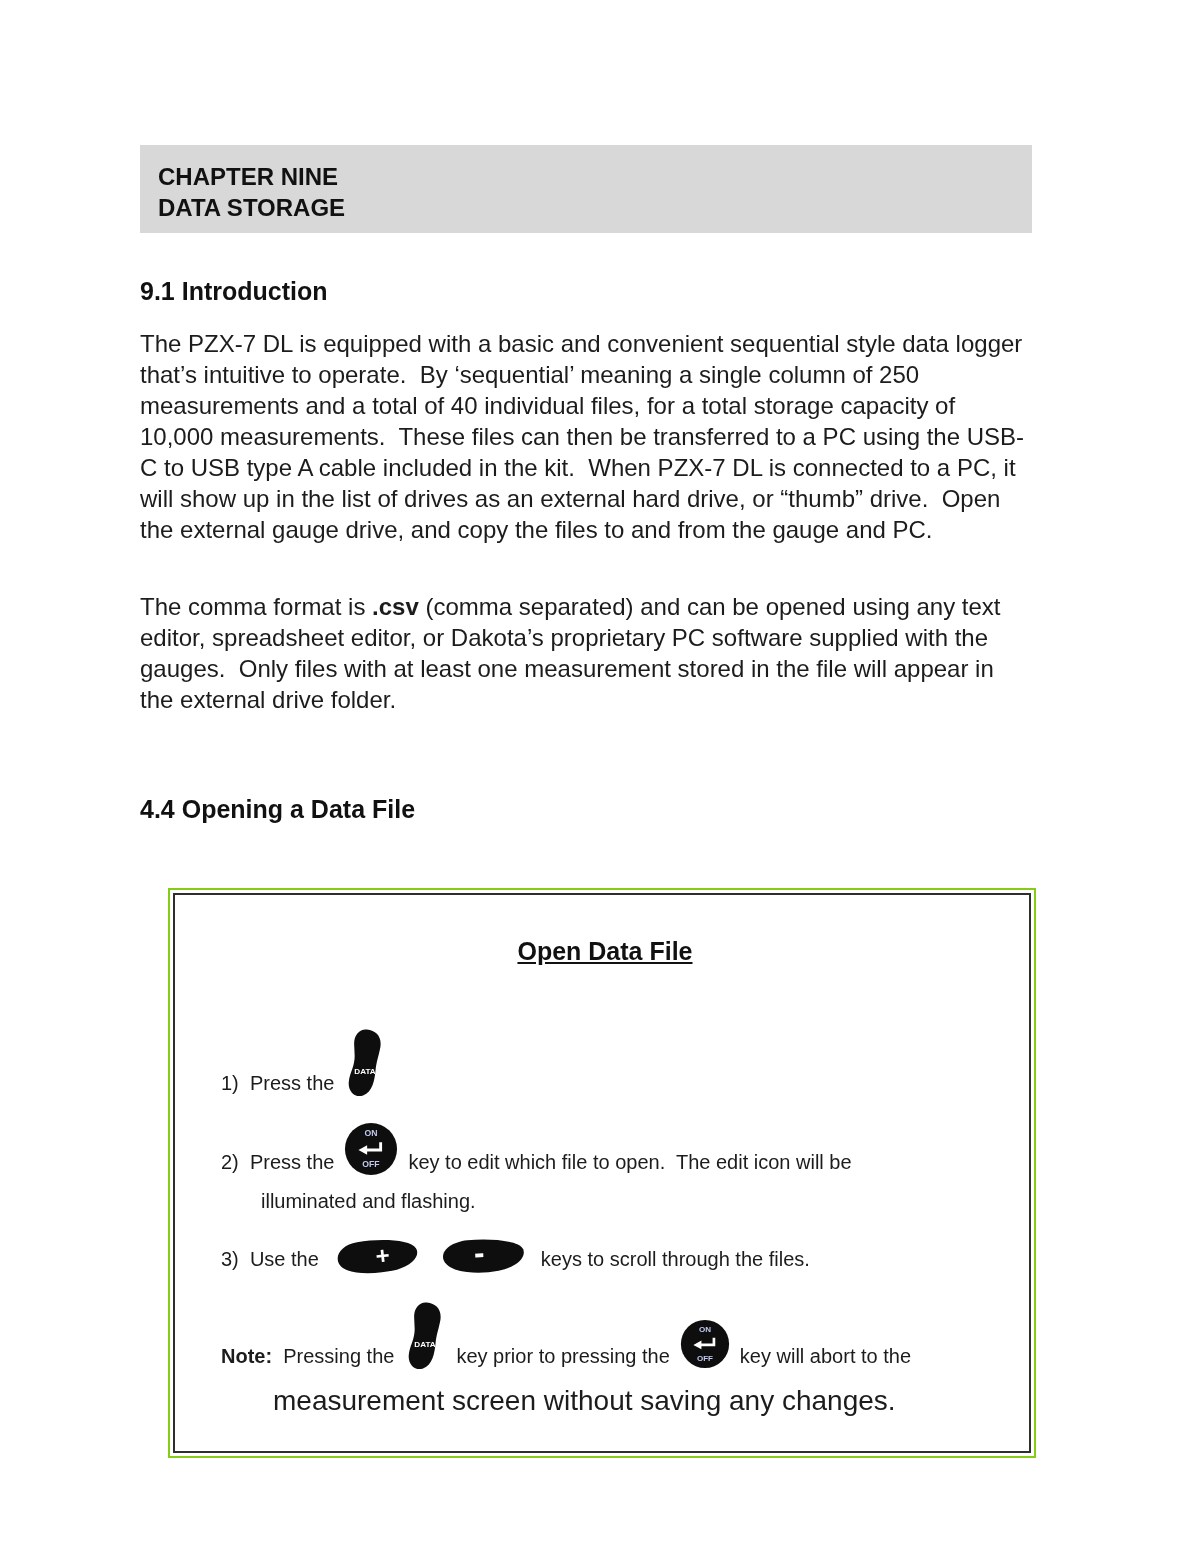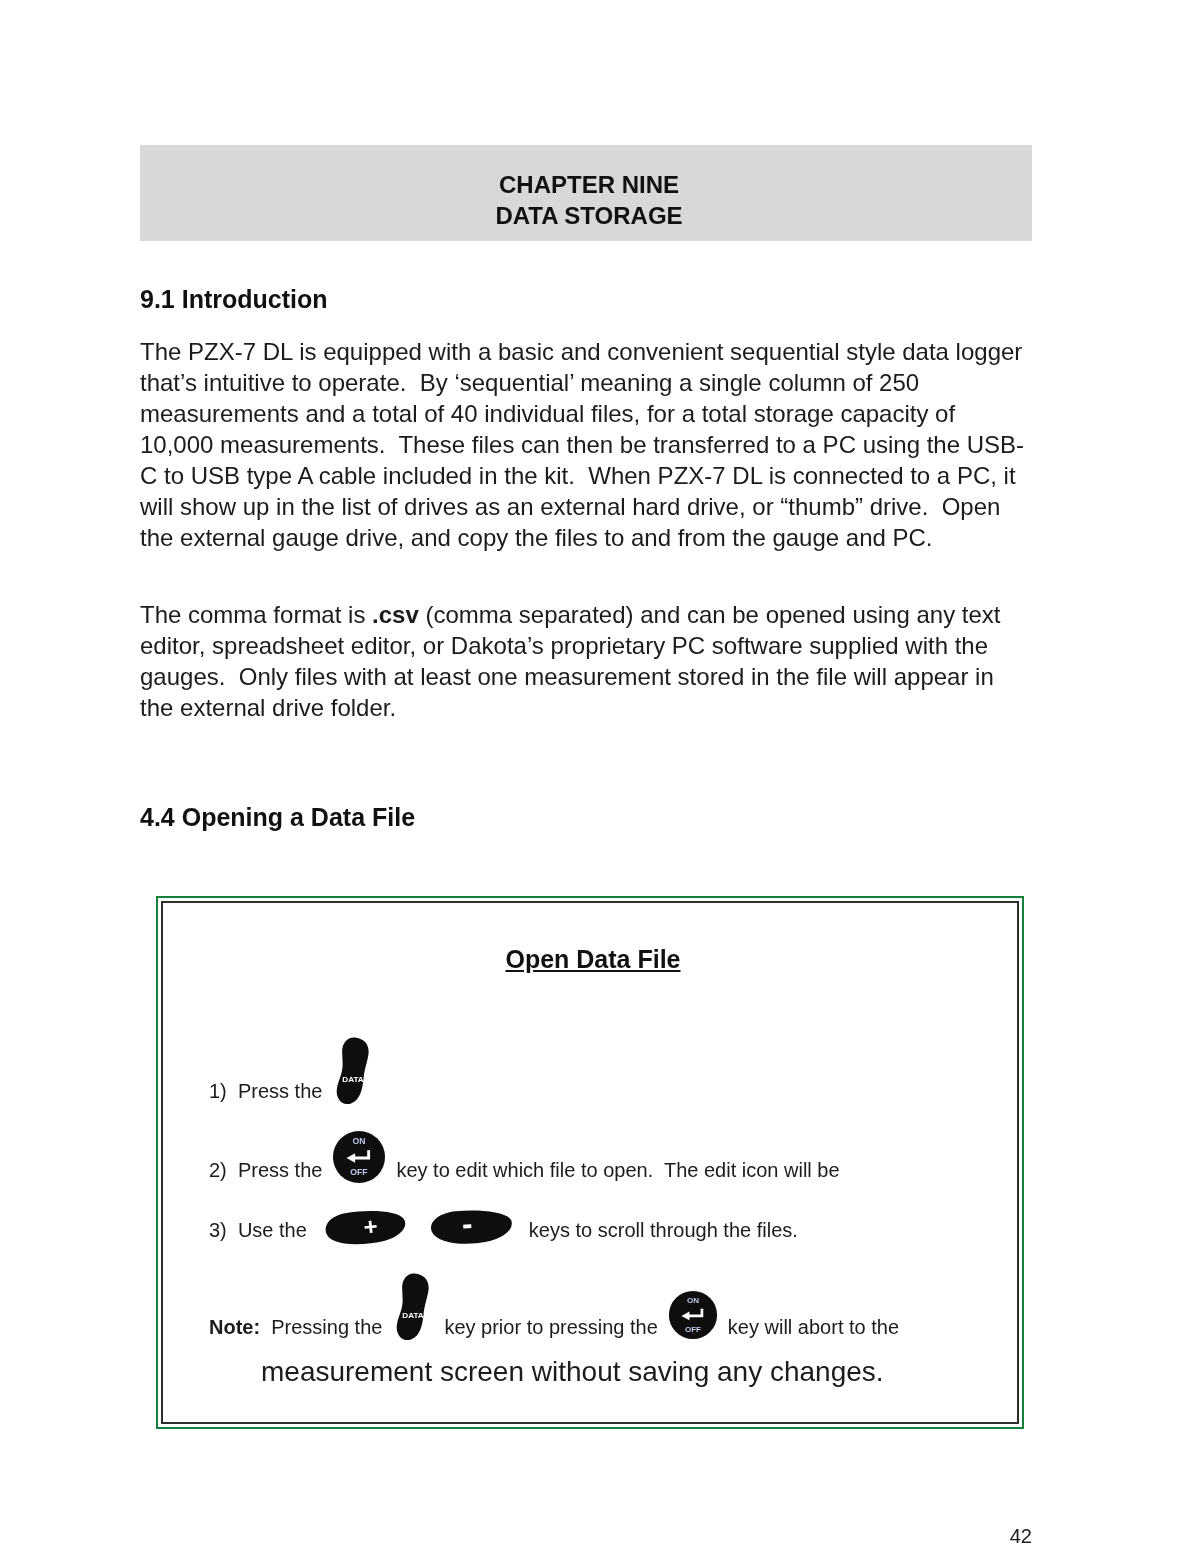--- a/index.html
+++ b/index.html
@@ -8,43 +8,42 @@
     font-family: "Liberation Sans", sans-serif;
     color: #1c1c1c;
     position: relative;
     overflow: hidden;
   }
   .content { position: absolute; left: 140px; top: 0; width: 892px; }
 
   .banner {
     margin-top: 145px;
     background: #d8d8d8;
-    padding: 24px 12px 10px 18px;
-    text-align: center;
+    padding: 16px 12px 10px 18px;
   }
   .banner-line { font-size: 24px; font-weight: bold; line-height: 31px; color: #111; }
 
   .section-title { margin-top: 44px; font-size: 25px; font-weight: bold; color: #111; }
 
   p.body-para {
     margin-top: 22px;
     font-size: 24px;
     line-height: 31px;
     white-space: pre-wrap;
   }
   p.body-para.second { margin-top: 46px; }
   .bold { font-weight: bold; }
 
   .section-title.two { margin-top: 80px; }
 
   .box-outer {
     margin-top: 64px;
-    margin-left: 16px;
+    margin-left: 28px;
     width: 868px;
-    border: 2px solid #15803d;
+    border: 2px solid #84cc16;
     padding: 3px;
   }
   .box-inner {
     border: 2px solid #2e2e2e;
     padding: 36px 40px 30px 46px;
   }
   .box-title {
     text-align: center;
     font-size: 25px;
     font-weight: bold;
@@ -111,20 +110,21 @@
 
       <div class="step step-2">
         <span class="t">2)  Press the</span><svg class="key key-onoff" viewBox="0 0 56 56" xmlns="http://www.w3.org/2000/svg">
           <circle cx="28" cy="28" r="27" fill="#0e0e0e"></circle>
           <text class="onoff-label" x="28" y="15" font-size="9" text-anchor="middle">ON</text>
           <path d="M38,21 v8 h-15" fill="none" stroke="#ffffff" stroke-width="3"></path>
           <polygon points="24,24 24,34 15,29" fill="#ffffff"></polygon>
           <text class="onoff-label" x="28" y="47" font-size="9" text-anchor="middle">OFF</text>
         </svg><span class="t">key to edit which file to open.  The edit icon will be</span>
       </div>
+      <div class="cont">illuminated and flashing.</div>
 
       <div class="step step-3">
         <span class="t">3)  Use the</span><svg class="key key-plus" viewBox="0 0 100 44" xmlns="http://www.w3.org/2000/svg">
           <path d="M8,26 C4,16 14,6 30,5 C55,3 88,8 93,18 C97,26 88,36 70,39 C48,42 14,40 8,26 Z" fill="#0e0e0e"></path>
           <text class="key-label" x="56" y="31" font-size="26" text-anchor="middle">+</text>
         </svg><svg class="key key-minus" viewBox="0 0 100 44" xmlns="http://www.w3.org/2000/svg">
           <path d="M7,24 C4,14 16,5 34,4 C58,3 90,7 94,17 C97,26 86,36 66,39 C44,42 12,39 7,24 Z" fill="#0e0e0e"></path>
           <text class="key-label" x="46" y="30" font-size="34" text-anchor="middle">-</text>
         </svg><span class="t">keys to scroll through the files.</span>
       </div>

